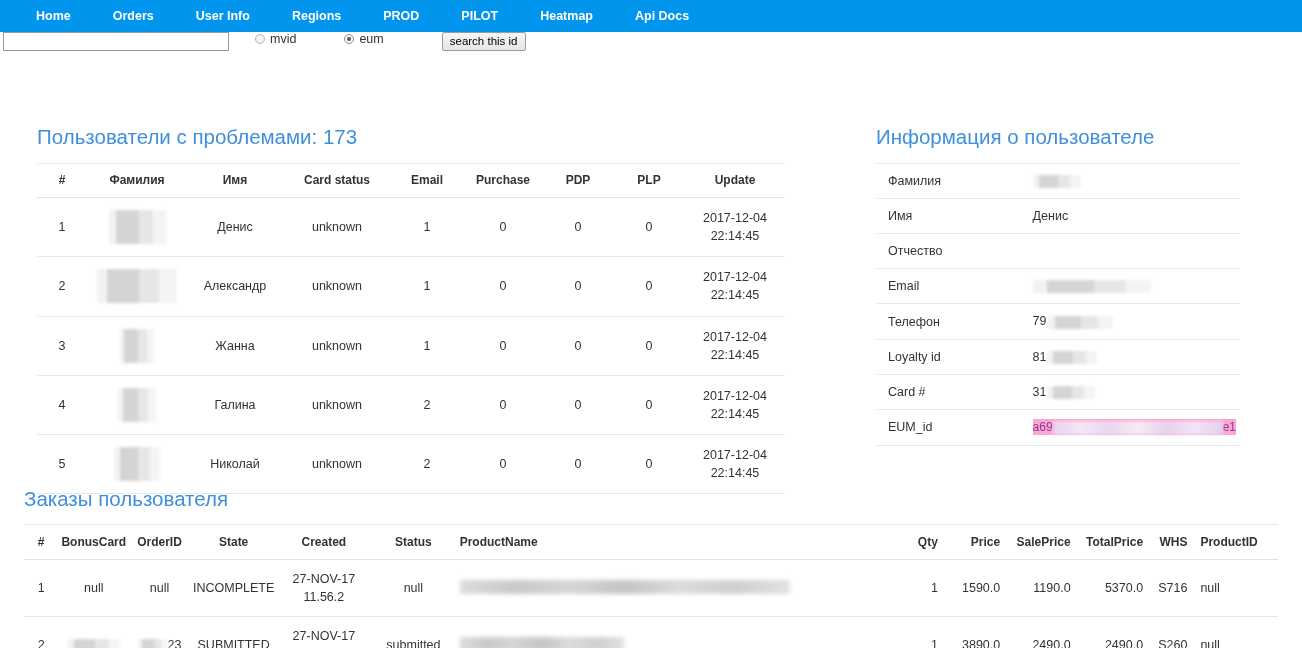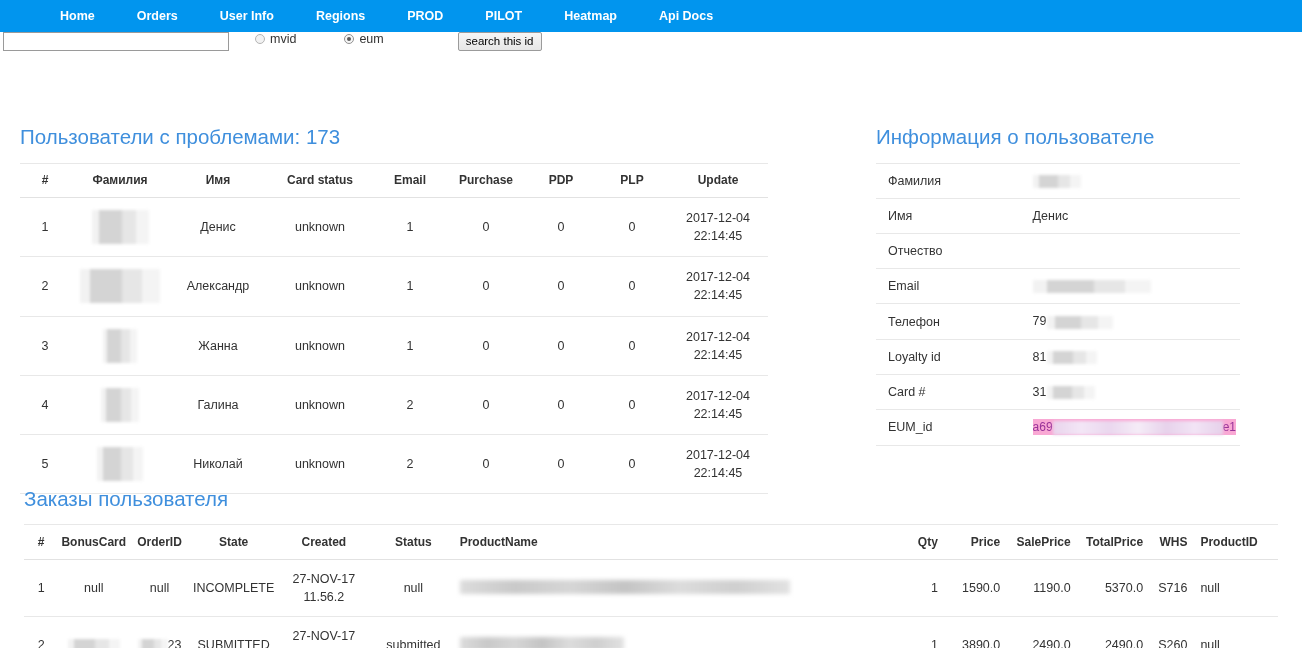--- a/index.html
+++ b/index.html
@@ -12,21 +12,21 @@
     color: #333333;
     overflow: hidden;
   }
 
   
   .navbar {
     height: 32px;
     background: #0195ee;
     display: flex;
     align-items: flex-start;
-    padding-left: 60px;
+    padding-left: 36px;
   }
   .nav-link {
     color: #ffffff;
     font-size: 12.5px;
     font-weight: bold;
     text-decoration: none;
     padding: 0 0;
     margin-right: 42px;
     white-space: nowrap;
     cursor: pointer;
@@ -75,21 +75,21 @@
   .radio-dot.checked::after {
     content: "";
     position: absolute;
     left: 2px; top: 2px;
     width: 4px; height: 4px;
     border-radius: 50%;
     background: #5a5a5a;
   }
   .radio-label { font-size: 12.5px; color: #333; }
   .search-btn {
-    margin-left: 26px;
+    margin-left: 10px;
     font-family: "Liberation Sans", sans-serif;
     font-size: 11.5px;
     color: #000;
     background: linear-gradient(to bottom,#f6f6f6,#e7e7e7);
     border: 1px solid #9b9b9b;
     border-radius: 2px;
     padding: 2px 7px 3px 7px;
     cursor: pointer;
   }
 
@@ -99,21 +99,21 @@
   .section-title {
     color: #3f8fdd;
     font-size: 20.5px;
     font-weight: normal;
     margin: 0;
     padding: 0;
   }
 
   .panel-left {
     position: absolute;
-    left: 20px;
+    left: 37px;
     top: 62px;
     width: 748px;
   }
   .panel-right {
     position: absolute;
     left: 876px;
     top: 62px;
     width: 364px;
   }
 

